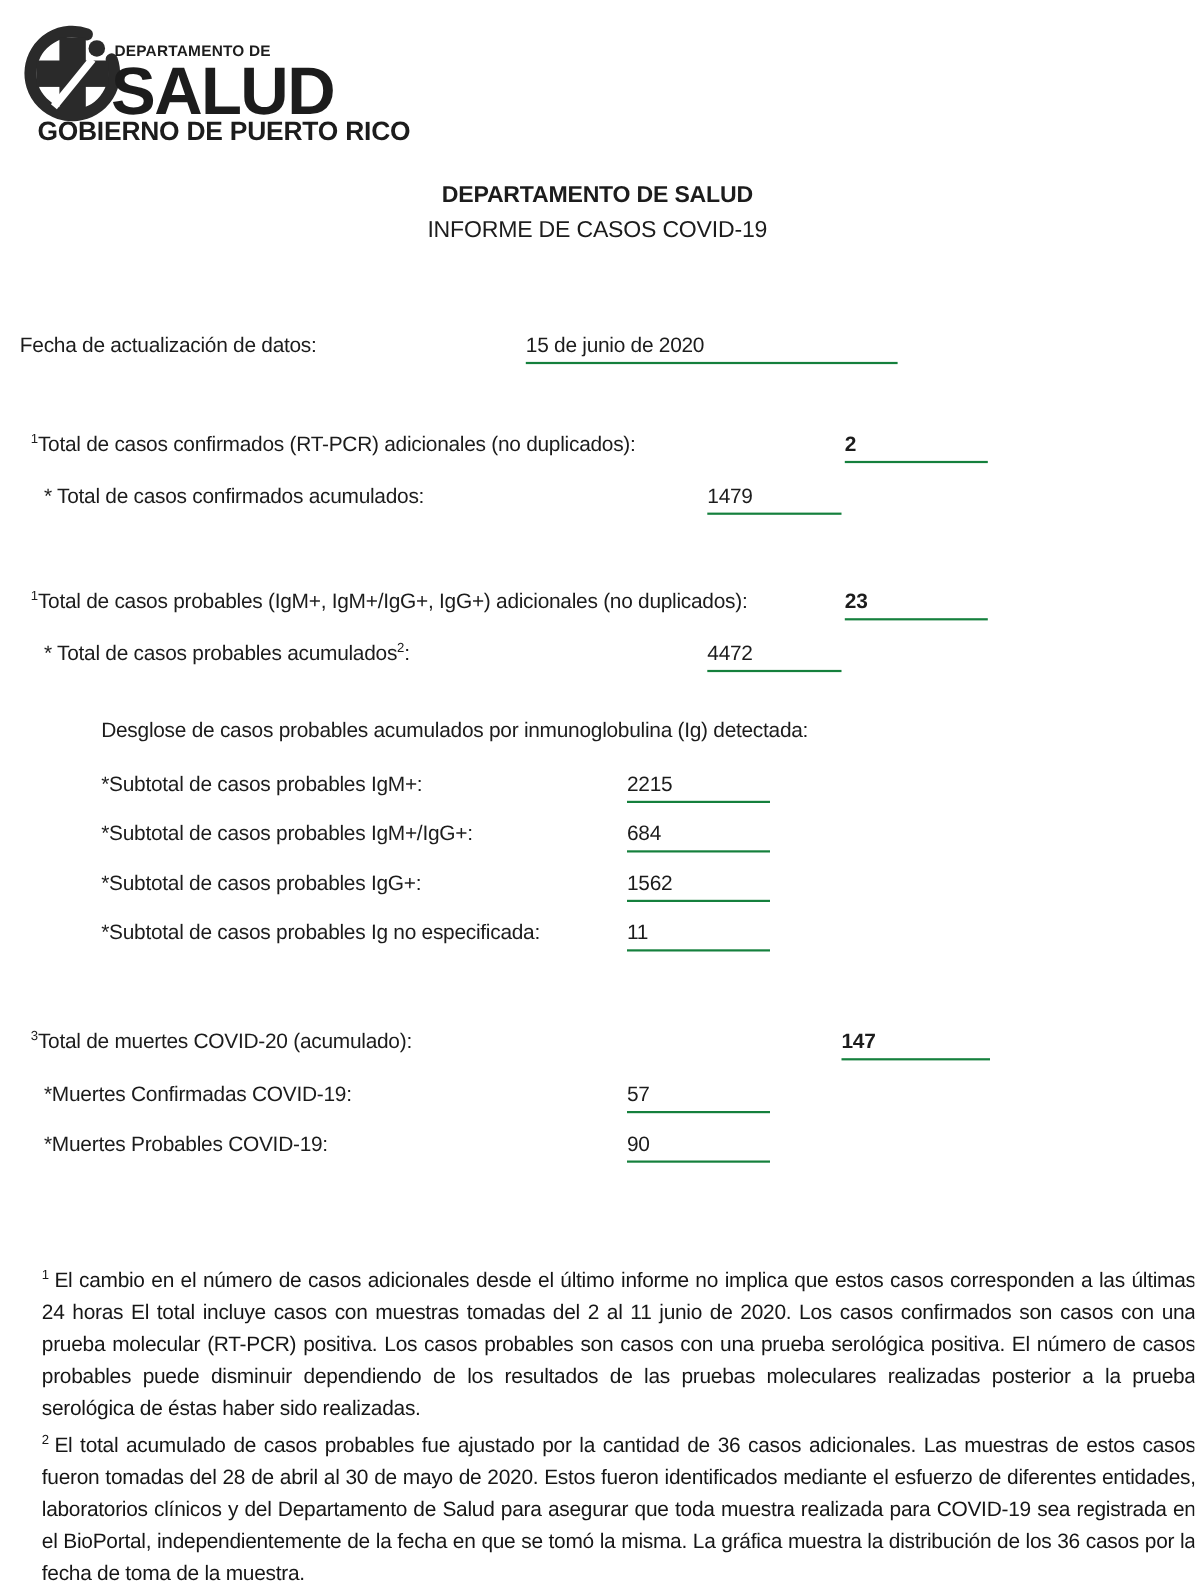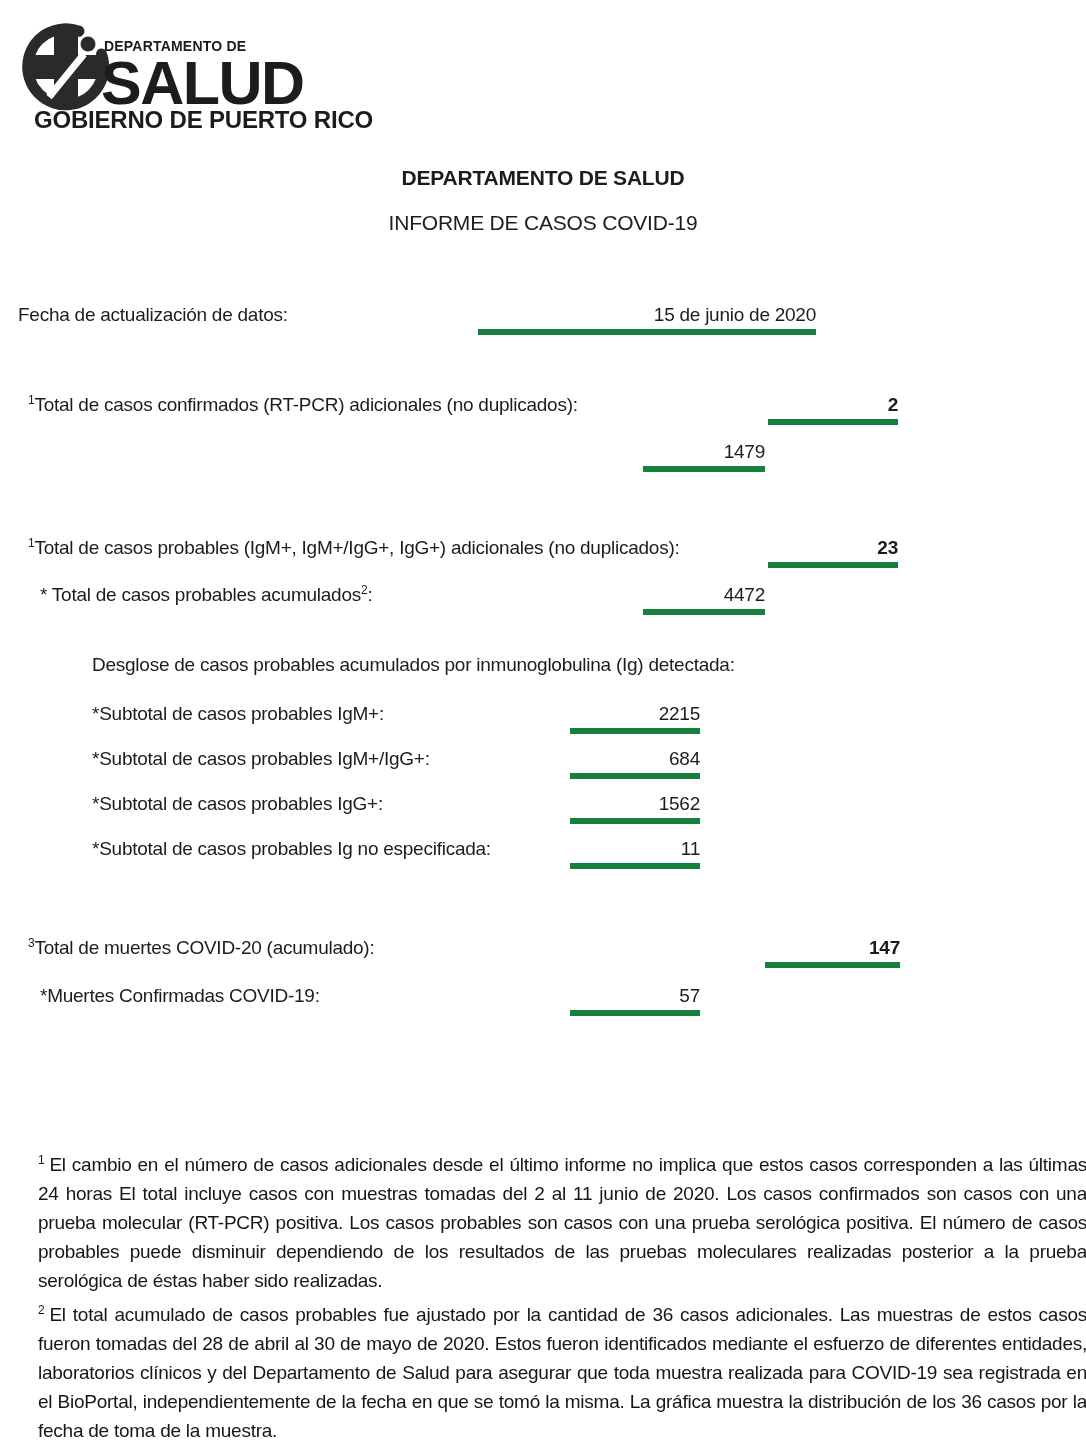--- a/index.html
+++ b/index.html
@@ -11,27 +11,27 @@
   }
   
   .logo { position:absolute; top:12px; left:20px; width:280px; height:122px; }
   .logo-emblem { position:absolute; left:0; top:6px; }
   .logo-dept   { position:absolute; left:84px; top:26px; font-size:14px; font-weight:bold; letter-spacing:0.2px; white-space:nowrap; }
   .logo-salud  { position:absolute; left:81px; top:36px; font-size:61px; font-weight:bold; letter-spacing:-1.5px; white-space:nowrap; }
   .logo-gov    { position:absolute; left:14px; top:94px; font-size:24px; font-weight:bold; letter-spacing:-0.2px; white-space:nowrap; }
   
   .doc-title { position:absolute; top:166px; left:0; width:100%; text-align:center; }
   .doc-title .t1 { font-size:21px; font-weight:bold; letter-spacing:-0.2px; }
-  .doc-title .t2 { font-size:21px; margin-top:21px; letter-spacing:-0.2px; }
+  .doc-title .t2 { font-size:21px; margin-top:7px; letter-spacing:-0.2px; }
   
   .row { position:absolute; left:0; width:100%; height:30px; font-size:19px; letter-spacing:-0.25px;padding-left:36px; }
   .row .label { position:absolute; top:0; white-space:nowrap; line-height:24px; }
   .row .value-cell {
-    position:absolute; top:0; text-align:right; line-height:24px;
-    border-bottom:6px solid #15803d; padding-bottom:2px;
+    position:absolute; top:0; text-align:left; line-height:24px;
+    border-bottom:2px solid #15803d; padding-bottom:2px;
   }
   .v-bold { font-weight:bold; }
   sup.ref { font-size:12px; line-height:0; vertical-align:super; }
   
   .footnote {
     position:absolute; left:18px; width:1049px;
     font-size:19px; letter-spacing:-0.25px; line-height:29px;
     text-align:justify; color:#161616;margin-left:20px;
   }
   .footnote sup.ref { margin-right:5px; }
@@ -71,20 +71,21 @@
   </div>
 
   <div class="row" style="top:393px">
     <span class="label" style="left:28px"><sup class="ref">1</sup><span>Total de casos confirmados (RT-PCR) adicionales (no duplicados):</span></span>
     <span class="value-cell" style="left:768px;width:130px">
       <span class="v-bold">2</span>
     </span>
   </div>
 
   <div class="row" style="top:440px">
+    <span class="label" style="left:40px">* Total de casos confirmados acumulados:</span>
     <span class="value-cell" style="left:643px;width:122px">
       <span>1479</span>
     </span>
   </div>
 
   <div class="row" style="top:536px">
     <span class="label" style="left:28px"><sup class="ref">1</sup><span>Total de casos probables (IgM+, IgM+/IgG+, IgG+) adicionales (no duplicados):</span></span>
     <span class="value-cell" style="left:768px;width:130px">
       <span class="v-bold">23</span>
     </span>
@@ -133,18 +134,24 @@
     </span>
   </div>
 
   <div class="row" style="top:984px">
     <span class="label" style="left:40px">*Muertes Confirmadas COVID-19:</span>
     <span class="value-cell" style="left:570px;width:130px">
       <span>57</span>
     </span>
   </div>
 
+  <div class="row" style="top:1029px">
+    <span class="label" style="left:40px">*Muertes Probables COVID-19:</span>
+    <span class="value-cell" style="left:570px;width:130px">
+      <span>90</span>
+    </span>
+  </div>
 
   <p class="footnote" style="top:1150px"><sup class="ref">1</sup><span>El cambio en el número de casos adicionales desde el último informe no implica que estos casos corresponden a las últimas 24 horas El total incluye casos con muestras tomadas del 2 al 11 junio de 2020. Los casos confirmados son casos con una prueba molecular (RT-PCR) positiva. Los casos probables son casos con una prueba serológica positiva. El número de casos probables puede disminuir dependiendo de los resultados de las pruebas moleculares realizadas posterior a la prueba serológica de éstas haber sido realizadas.</span></p>
 
   <p class="footnote" style="top:1300px"><sup class="ref">2</sup><span>El total acumulado de casos probables fue ajustado por la cantidad de 36 casos adicionales. Las muestras de estos casos fueron tomadas del 28 de abril al 30 de mayo de 2020. Estos fueron identificados mediante el esfuerzo de diferentes entidades, laboratorios clínicos y del Departamento de Salud para asegurar que toda muestra realizada para COVID-19 sea registrada en el BioPortal, independientemente de la fecha en que se tomó la misma. La gráfica muestra la distribución de los 36 casos por la fecha de toma de la muestra.</span></p>
 
 </div>
 
 </body></html>

